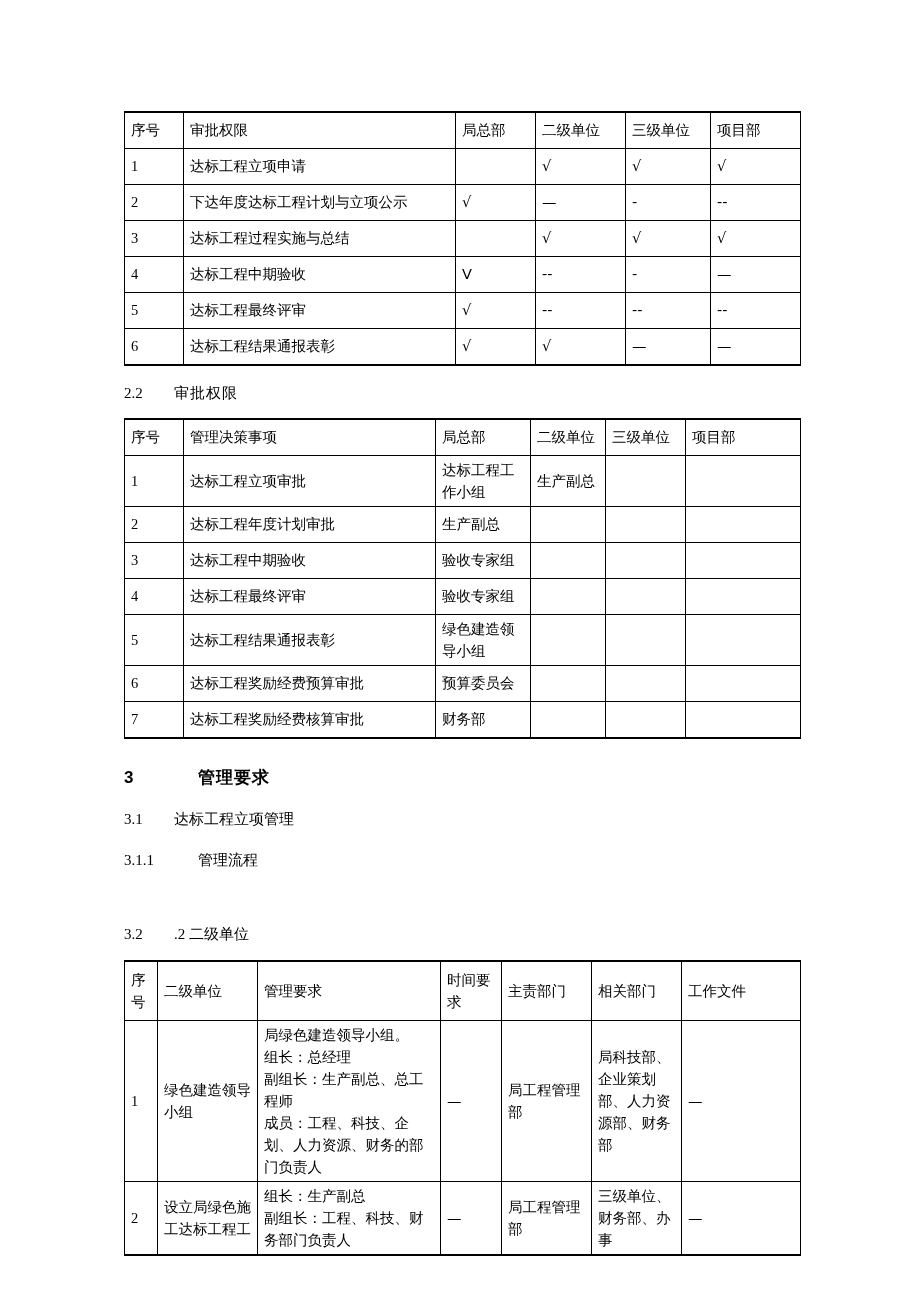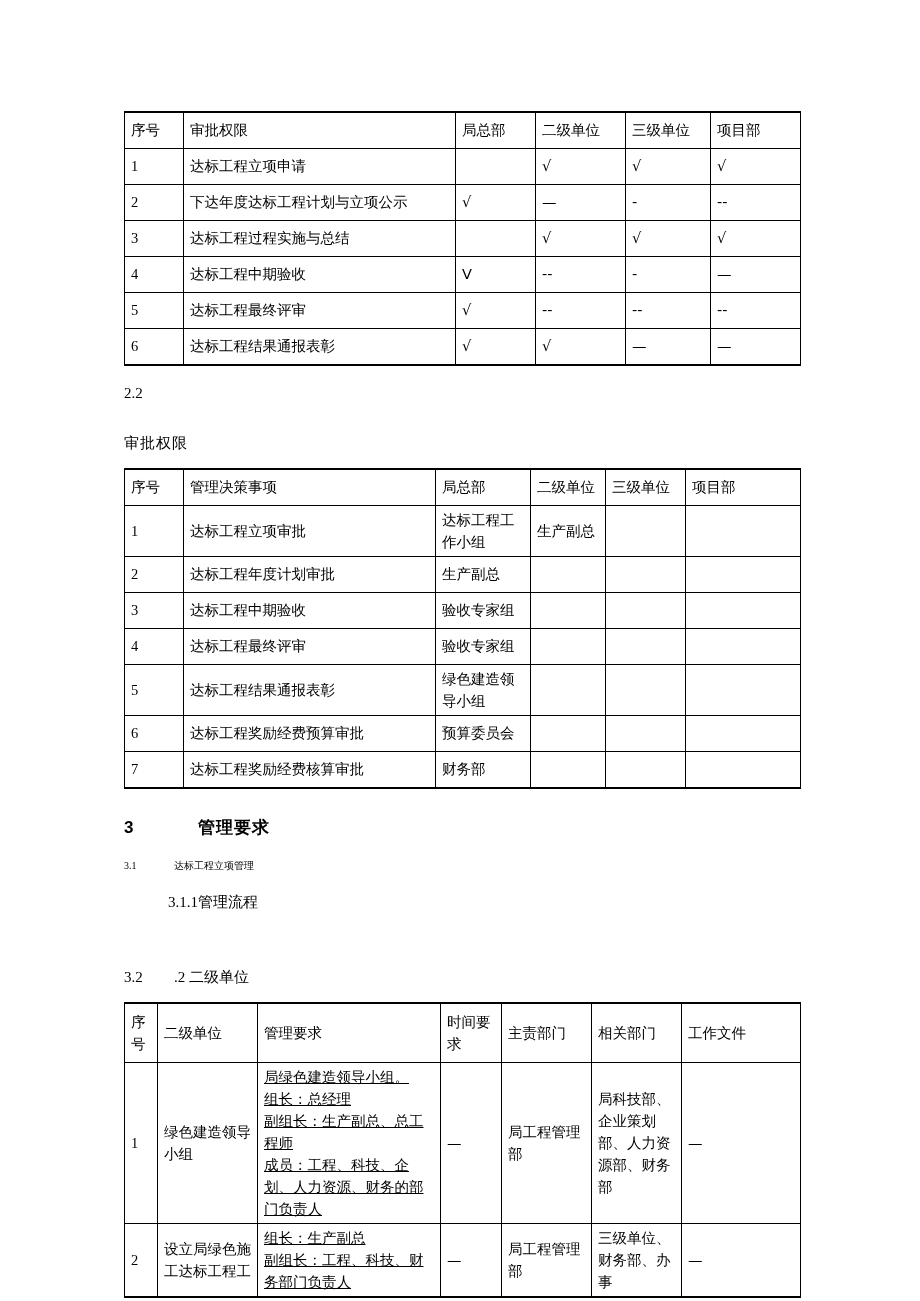--- a/index.html
+++ b/index.html
@@ -66,67 +66,65 @@
   }
   .cell-num { text-align: left; }
 
   
   .h2 {
     font-size: 15px;
     line-height: 1.5;
     margin: 16px 0 13px 0;
     display: flex;
     align-items: baseline;
-    flex-direction: column;
   }
   .h2 .num { display: inline-block; width: 50px; flex: 0 0 50px; }
   .h2 .txt { letter-spacing: 1px; }
 
   .h1 {
     font-size: 17px;
     font-weight: bold;
     font-family: "Liberation Sans", sans-serif;
     line-height: 1.5;
     margin: 26px 0 18px 0;
     display: flex;
     align-items: baseline;
   }
   .h1 .num { display: inline-block; width: 74px; flex: 0 0 74px; }
   .h1 .txt { letter-spacing: 1px; }
 
   .h3 {
-    font-size: 10px;
+    font-size: 15px;
     line-height: 1.5;
     margin: 16px 0 16px 0;
     display: flex;
     align-items: baseline;
   }
   .h3 .num { display: inline-block; width: 50px; flex: 0 0 50px; }
 
   .h4 {
     font-size: 15px;
     line-height: 1.5;
     margin: 18px 0 52px 0;
     display: flex;
     align-items: baseline;
-    text-align: right;
   }
   .h4 .num { display: inline-block; width: 74px; flex: 0 0 74px; }
 
   .h2b {
     font-size: 15px;
     line-height: 1.5;
     margin: 0 0 14px 0;
     display: flex;
     align-items: flex-start;
   }
   .h2b .num { display: inline-block; width: 50px; flex: 0 0 50px; }
 
   .vcell { vertical-align: middle; }
-  .tall-cell { line-height: 1.6; text-decoration: underline; }
+  .tall-cell { line-height: 1.6; }
 </style>
 </head>
 <body>
 
 <div class="page">
   <div class="content">
 
     <table class="doc-table outer-thick">
       <colgroup>
         <col style="width:59px">

